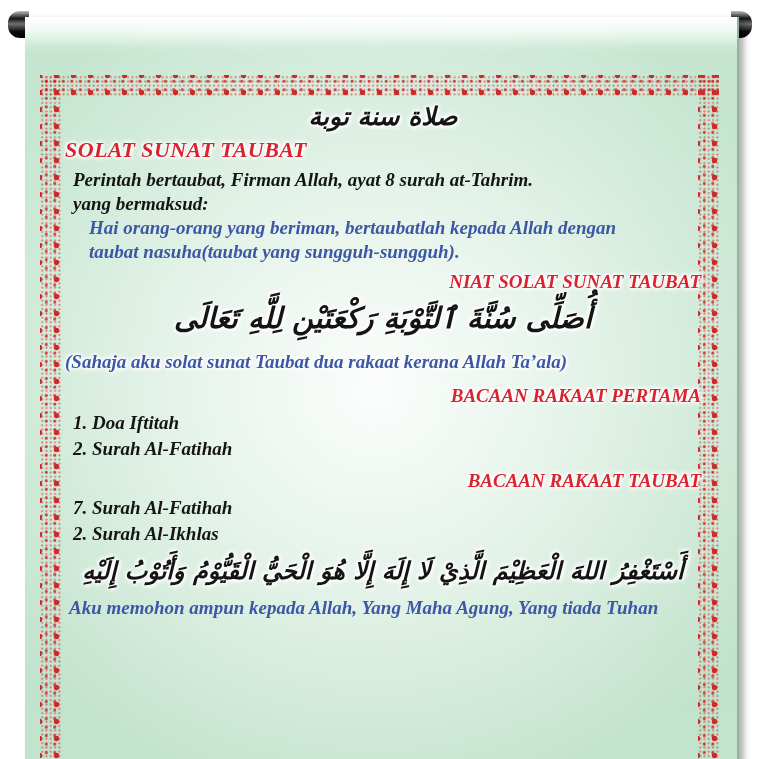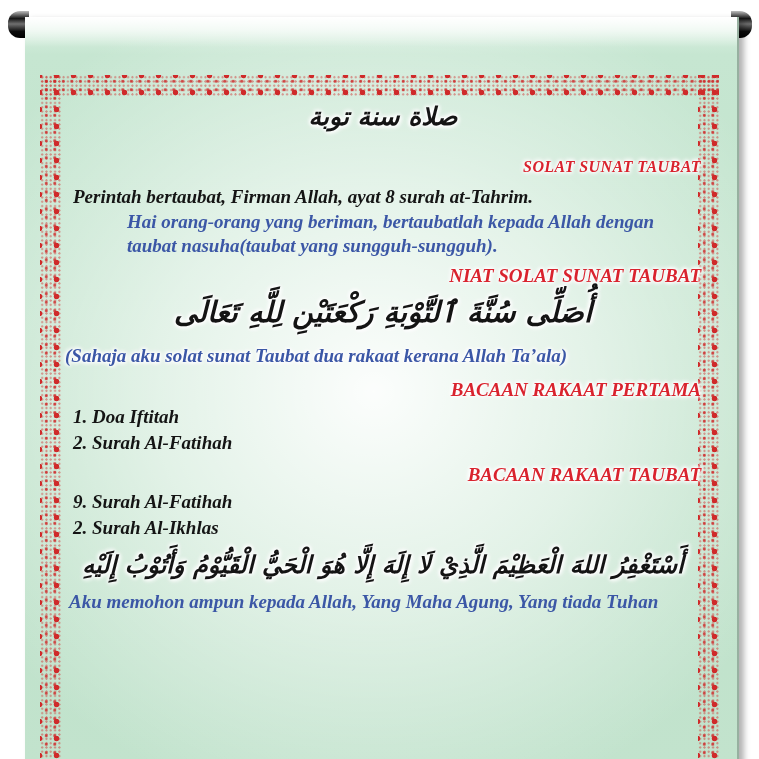--- a/index.html
+++ b/index.html
@@ -42,27 +42,27 @@
   }
   .b-top{left:15px;top:58px;width:679px;height:21px;}
   .b-left{left:15px;top:58px;width:21px;height:691px;}
   .b-right{left:673px;top:58px;width:21px;height:691px;}
   
   .content{position:absolute;left:40px;top:76px;width:636px;}
   .halo{text-shadow:0 0 3px #fff,0 0 5px #fff,0 0 7px #fff,1px 1px 4px #fff,-1px -1px 4px #fff;text-align:right;}
   .arabic{font-family:"DejaVu Sans",sans-serif;direction:rtl;color:#141414;font-weight:bold;}
   .arabic-title{font-size:25px;line-height:36px;text-align:center;margin-top:6px;}
   .main-title{
-    color:#d9232e;font-size:16px;font-weight:bold;text-align:right;
-    letter-spacing:.4px;line-height:26px;margin-top:19px;
+    color:#d9232e;font-size:22px;font-weight:bold;text-align:left;
+    letter-spacing:.4px;line-height:26px;margin-top:2px;
   }
   .intro{font-size:19px;font-weight:bold;color:#141414;line-height:23.5px;padding-left:8px;margin-top:5px;}
   .quote{
     color:#3b57a6;font-size:19px;font-weight:bold;line-height:24px;
-    margin:1px 0 0 62px;width:555px;
+    margin:1px 0 0 24px;width:555px;
   }
   .h-red{color:#d9232e;font-size:19px;font-weight:bold;line-height:24px;padding-left:5px;}
   .mt-niat{margin-top:6px;}
   .arabic-niat{font-size:29px;line-height:44px;text-align:center;margin-top:2px;white-space:nowrap;}
   .sahaja{color:#3b57a6;font-size:19px;font-weight:bold;text-align:left;line-height:24px;margin-top:10px;}
   .mt-bacaan1{margin-top:10px;}
   .list{font-size:19px;font-weight:bold;color:#141414;line-height:26px;padding-left:8px;margin-top:2px;}
   .mt-bacaan2{margin-top:7px;}
   .paragraph{
     font-size:19px;font-weight:bold;color:#141414;line-height:27px;
@@ -88,41 +88,42 @@
   <div class="orn b-right"></div>
 
   <div class="content">
 
     <div class="arabic arabic-title halo">صلاة سنة توبة</div>
 
     <div class="main-title halo">SOLAT SUNAT TAUBAT</div>
 
     <div class="intro">
       <div>Perintah bertaubat, Firman Allah, ayat 8 surah at-Tahrim.</div>
+      <div>yang bermaksud:</div>
     </div>
 
     <div class="quote">Hai orang-orang yang beriman, bertaubatlah kepada Allah dengan taubat nasuha(taubat yang sungguh-sungguh).</div>
 
     <div class="h-red mt-niat halo">NIAT SOLAT SUNAT TAUBAT</div>
 
     <div class="arabic arabic-niat halo">أُصَلِّى سُنَّةَ ٱلتَّوْبَةِ رَكْعَتَيْنِ لِلَّهِ تَعَالَى</div>
 
     <div class="sahaja halo">(Sahaja aku solat sunat Taubat dua rakaat kerana Allah Ta’ala)</div>
 
     <div class="h-red mt-bacaan1 halo">BACAAN RAKAAT PERTAMA</div>
 
     <div class="list">
       <div>1. Doa Iftitah</div>
       <div>2. Surah Al-Fatihah</div>
     </div>
 
     <div class="h-red mt-bacaan2 halo">BACAAN RAKAAT TAUBAT</div>
 
     <div class="list">
-      <div>9. Surah Al-Fatihah</div>
+      <div>7. Surah Al-Fatihah</div>
       <div>2. Surah Al-Ikhlas</div>
     </div>
 
 
     <div class="arabic arabic-istighfar halo">أَسْتَغْفِرُ اللهَ الْعَظِيْمَ الَّذِيْ لَا إِلَهَ إِلَّا هُوَ الْحَيُّ الْقَيُّوْمُ وَأَتُوْبُ إِلَيْهِ</div>
 
     <div class="istighfar-trans">Aku memohon ampun kepada Allah, Yang Maha Agung, Yang tiada Tuhan</div>
 
   </div>
 </div>

